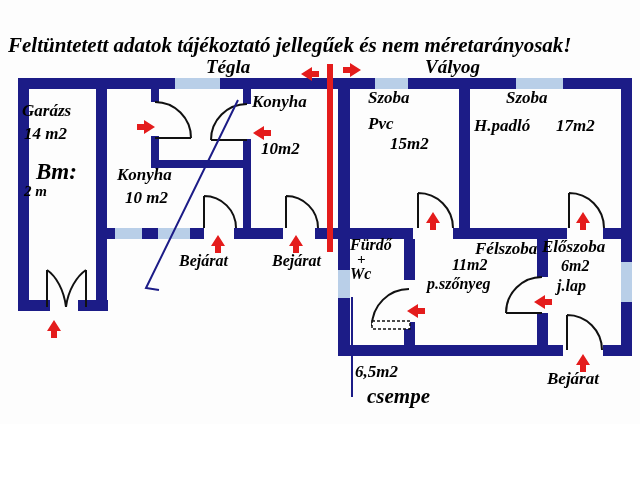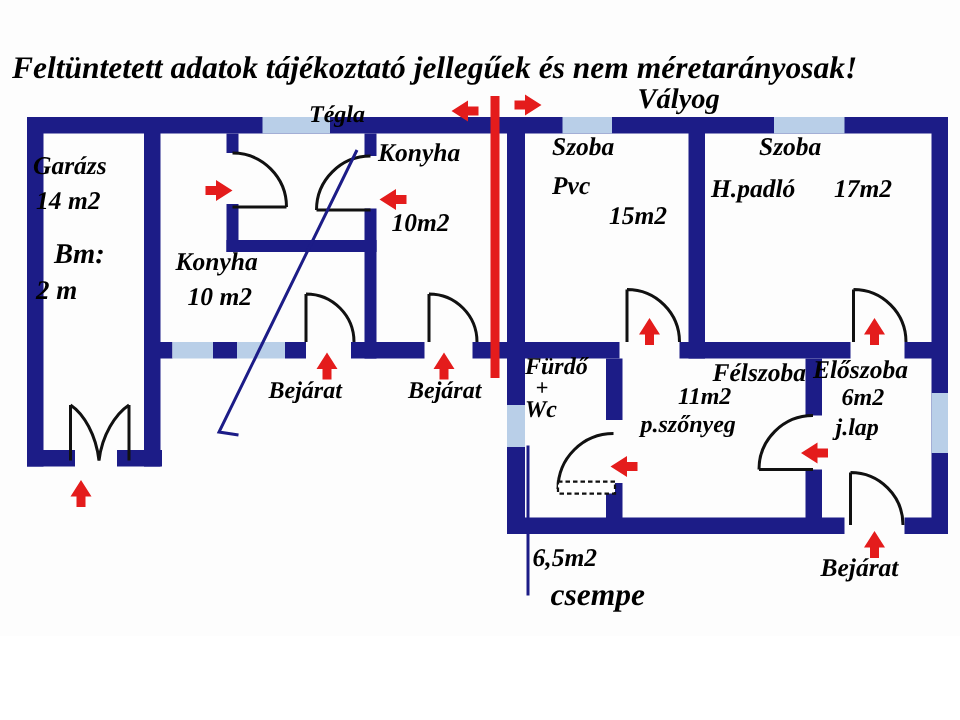--- a/index.html
+++ b/index.html
@@ -11,36 +11,36 @@
        line-height:1.05;white-space:nowrap;z-index:6;}
   #arcs{position:absolute;left:0;top:0;z-index:3;}
   .redline{position:absolute;background:#e41c1c;z-index:4;}
 </style>
 </head>
 <body>
 
 <div id="stage">
 
   <div class="lbl" style="left:8px;top:34px;font-size:21px;">Feltüntetett adatok tájékoztató jellegűek és nem méretarányosak!</div>
-  <div class="lbl" style="left:206px;top:69px;font-size:16px;">Tégla</div>
+  <div class="lbl" style="left:206px;top:57px;font-size:19px;">Tégla</div>
   <div class="lbl" style="left:404px;top:57px;font-size:19px;margin-left:21px;">Vályog</div>
 
   <div class="lbl" style="left:22px;top:102px;font-size:17px;">Garázs</div>
   <div class="lbl" style="left:24px;top:125px;font-size:17px;">14 m2</div>
-  <div class="lbl" style="left:36px;top:160px;font-size:19px;">Bm:</div>
-  <div class="lbl" style="left:24px;top:184px;font-size:18px;">2 m</div>
+  <div class="lbl" style="left:36px;top:160px;font-size:23px;">Bm:</div>
+  <div class="lbl" style="left:24px;top:184px;font-size:15px;">2 m</div>
 
   <div class="lbl" style="left:117px;top:166px;font-size:17px;">Konyha</div>
   <div class="lbl" style="left:125px;top:189px;font-size:17px;">10 m2</div>
   <div class="lbl" style="left:252px;top:93px;font-size:17px;">Konyha</div>
   <div class="lbl" style="left:261px;top:140px;font-size:17px;">10m2</div>
 
   <div class="lbl" style="left:368px;top:89px;font-size:17px;">Szoba</div>
   <div class="lbl" style="left:368px;top:115px;font-size:17px;">Pvc</div>
-  <div class="lbl" style="left:390px;top:135px;font-size:17px;margin-left:16px;">15m2</div>
+  <div class="lbl" style="left:390px;top:135px;font-size:17px;">15m2</div>
 
   <div class="lbl" style="left:506px;top:89px;font-size:17px;">Szoba</div>
   <div class="lbl" style="left:474px;top:117px;font-size:17px;">H.padló</div>
   <div class="lbl" style="left:556px;top:117px;font-size:17px;">17m2</div>
 
   <div class="lbl" style="left:350px;top:237px;font-size:16px;">Fürdő</div>
   <div class="lbl" style="left:357px;top:252px;font-size:15px;">+</div>
   <div class="lbl" style="left:350px;top:266px;font-size:16px;">Wc</div>
   <div class="lbl" style="left:355px;top:363px;font-size:17px;">6,5m2</div>
   <div class="lbl" style="left:367px;top:385px;font-size:21px;">csempe</div>

